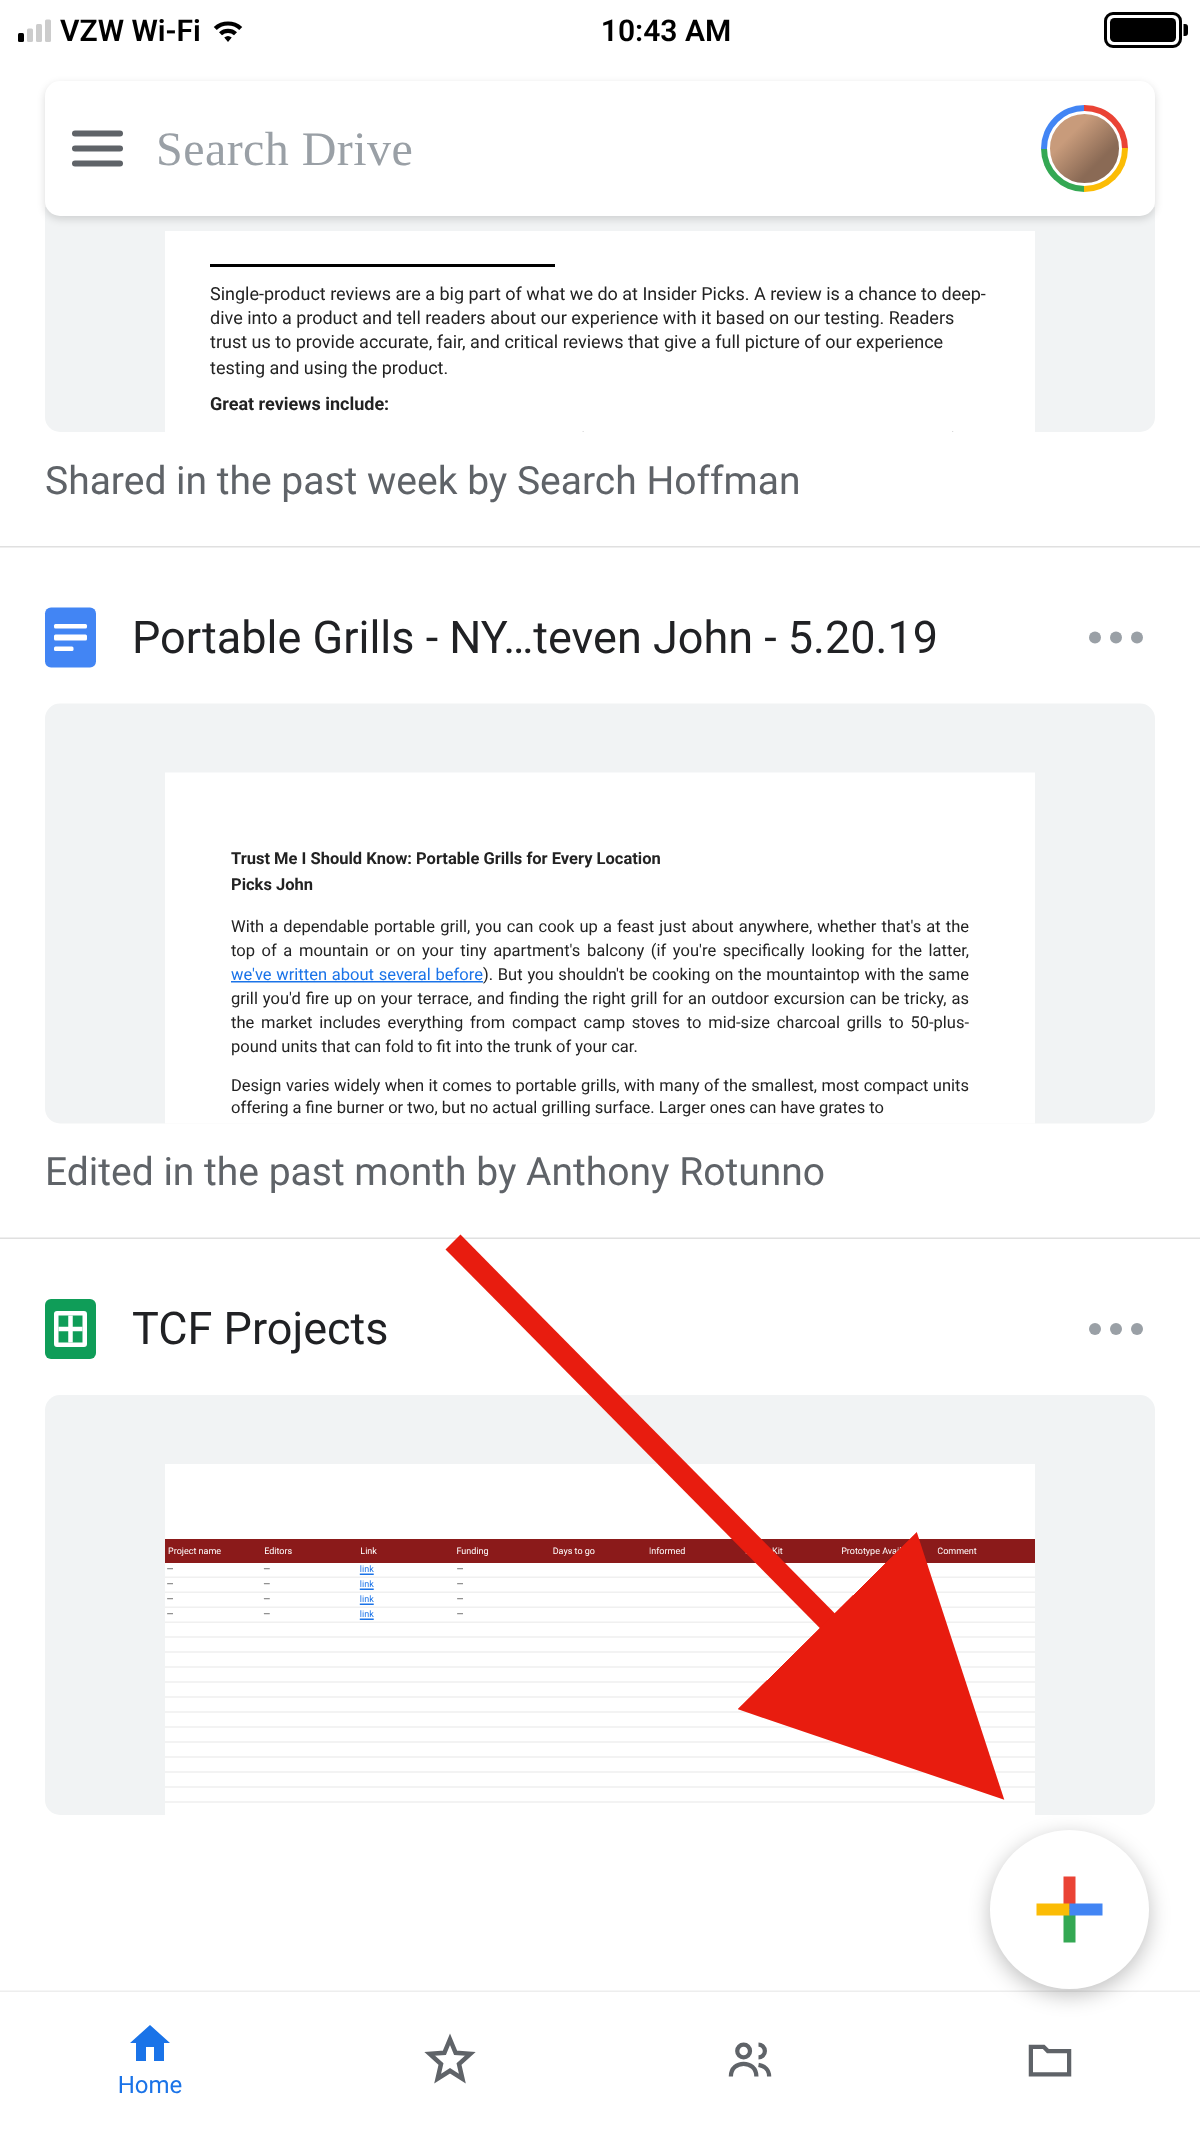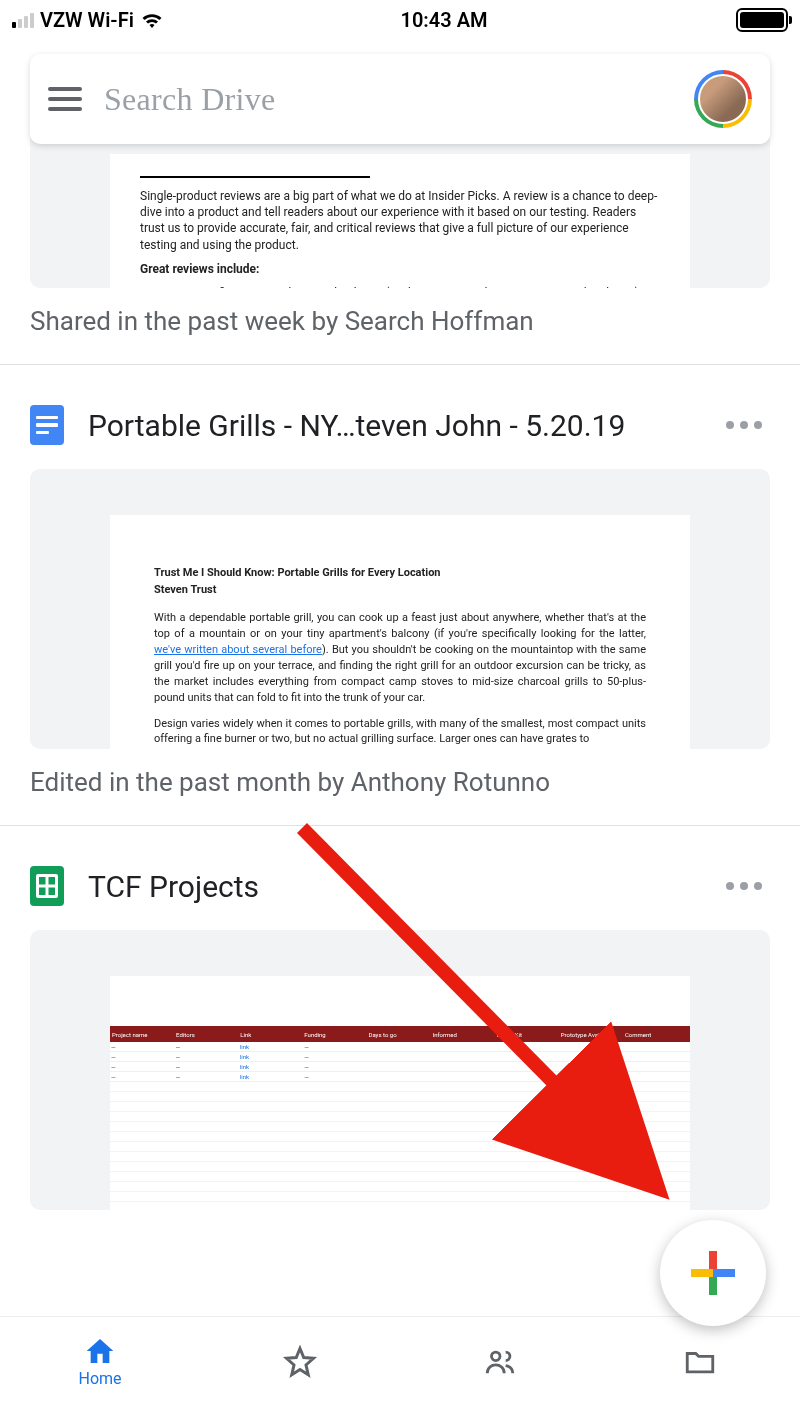--- a/index.html
+++ b/index.html
@@ -78,21 +78,21 @@
   .plus .arm { position: absolute; }
   .plus .v-top { left: 50%; top: 0; width: 8px; height: 22px; background: #ea4335; transform: translateX(-50%); }
   .plus .v-bot { left: 50%; bottom: 0; width: 8px; height: 22px; background: #34a853; transform: translateX(-50%); }
   .plus .h-left { top: 50%; left: 0; height: 8px; width: 22px; background: #fbbc05; transform: translateY(-50%); }
   .plus .h-right { top: 50%; right: 0; height: 8px; width: 22px; background: #4285f4; transform: translateY(-50%); }
 
   
   .arrow-svg { position:absolute; left:0; top:0; width:800px; height:1422px; pointer-events:none; z-index:9;}
 
   
-  .bottom-nav { position: absolute; bottom: 16px; left: 0; right: 0; height: 90px; background: #fff; border-top: 1px solid #eee; display: flex; }
+  .bottom-nav { position: absolute; bottom: 5px; left: 0; right: 0; height: 90px; background: #fff; border-top: 1px solid #eee; display: flex; }
   .nav-item { flex: 1; display: flex; flex-direction: column; align-items: center; justify-content: center; gap: 2px; color: #5f6368;}
   .nav-item.active { color: #1a73e8; }
   .nav-item .label { font-size: 16px; }
   .nav-icon svg { display:block; }
 
   .main-scroll { height: calc(1422px - 40px - 90px); overflow: hidden; }
 </style>
 </head>
 <body>
 
@@ -155,21 +155,21 @@
     <div class="file-title">Portable Grills - NY…teven John - 5.20.19</div>
     <div class="more-dots">
         <span></span>
         <span></span>
         <span></span>
       </div>
   </div>
   <div class="doc-preview">
     <div class="page2">
       <div class="title">Trust Me I Should Know: Portable Grills for Every Location</div>
-      <div class="author">Steven Trust</div>
+      <div class="author">Picks John</div>
       <p><span>With a dependable portable grill, you can cook up a feast just about anywhere, whether that's at the top of a mountain or on your tiny apartment's balcony (if you're specifically looking for the latter, </span><a>we've written about several before</a><span>). But you shouldn't be cooking on the mountaintop with the same grill you'd fire up on your terrace, and finding the right grill for an outdoor excursion can be tricky, as the market includes everything from compact camp stoves to mid-size charcoal grills to 50-plus-pound units that can fold to fit into the trunk of your car.</span></p>
       <p>Design varies widely when it comes to portable grills, with many of the smallest, most compact units offering a fine burner or two, but no actual grilling surface. Larger ones can have grates to</p>
     </div>
   </div>
   <div class="meta-line">Edited in the past month by Anthony Rotunno</div>
 
   <div class="divider"></div>
 
   <div class="file-header">
     <div class="file-icon sheets">

